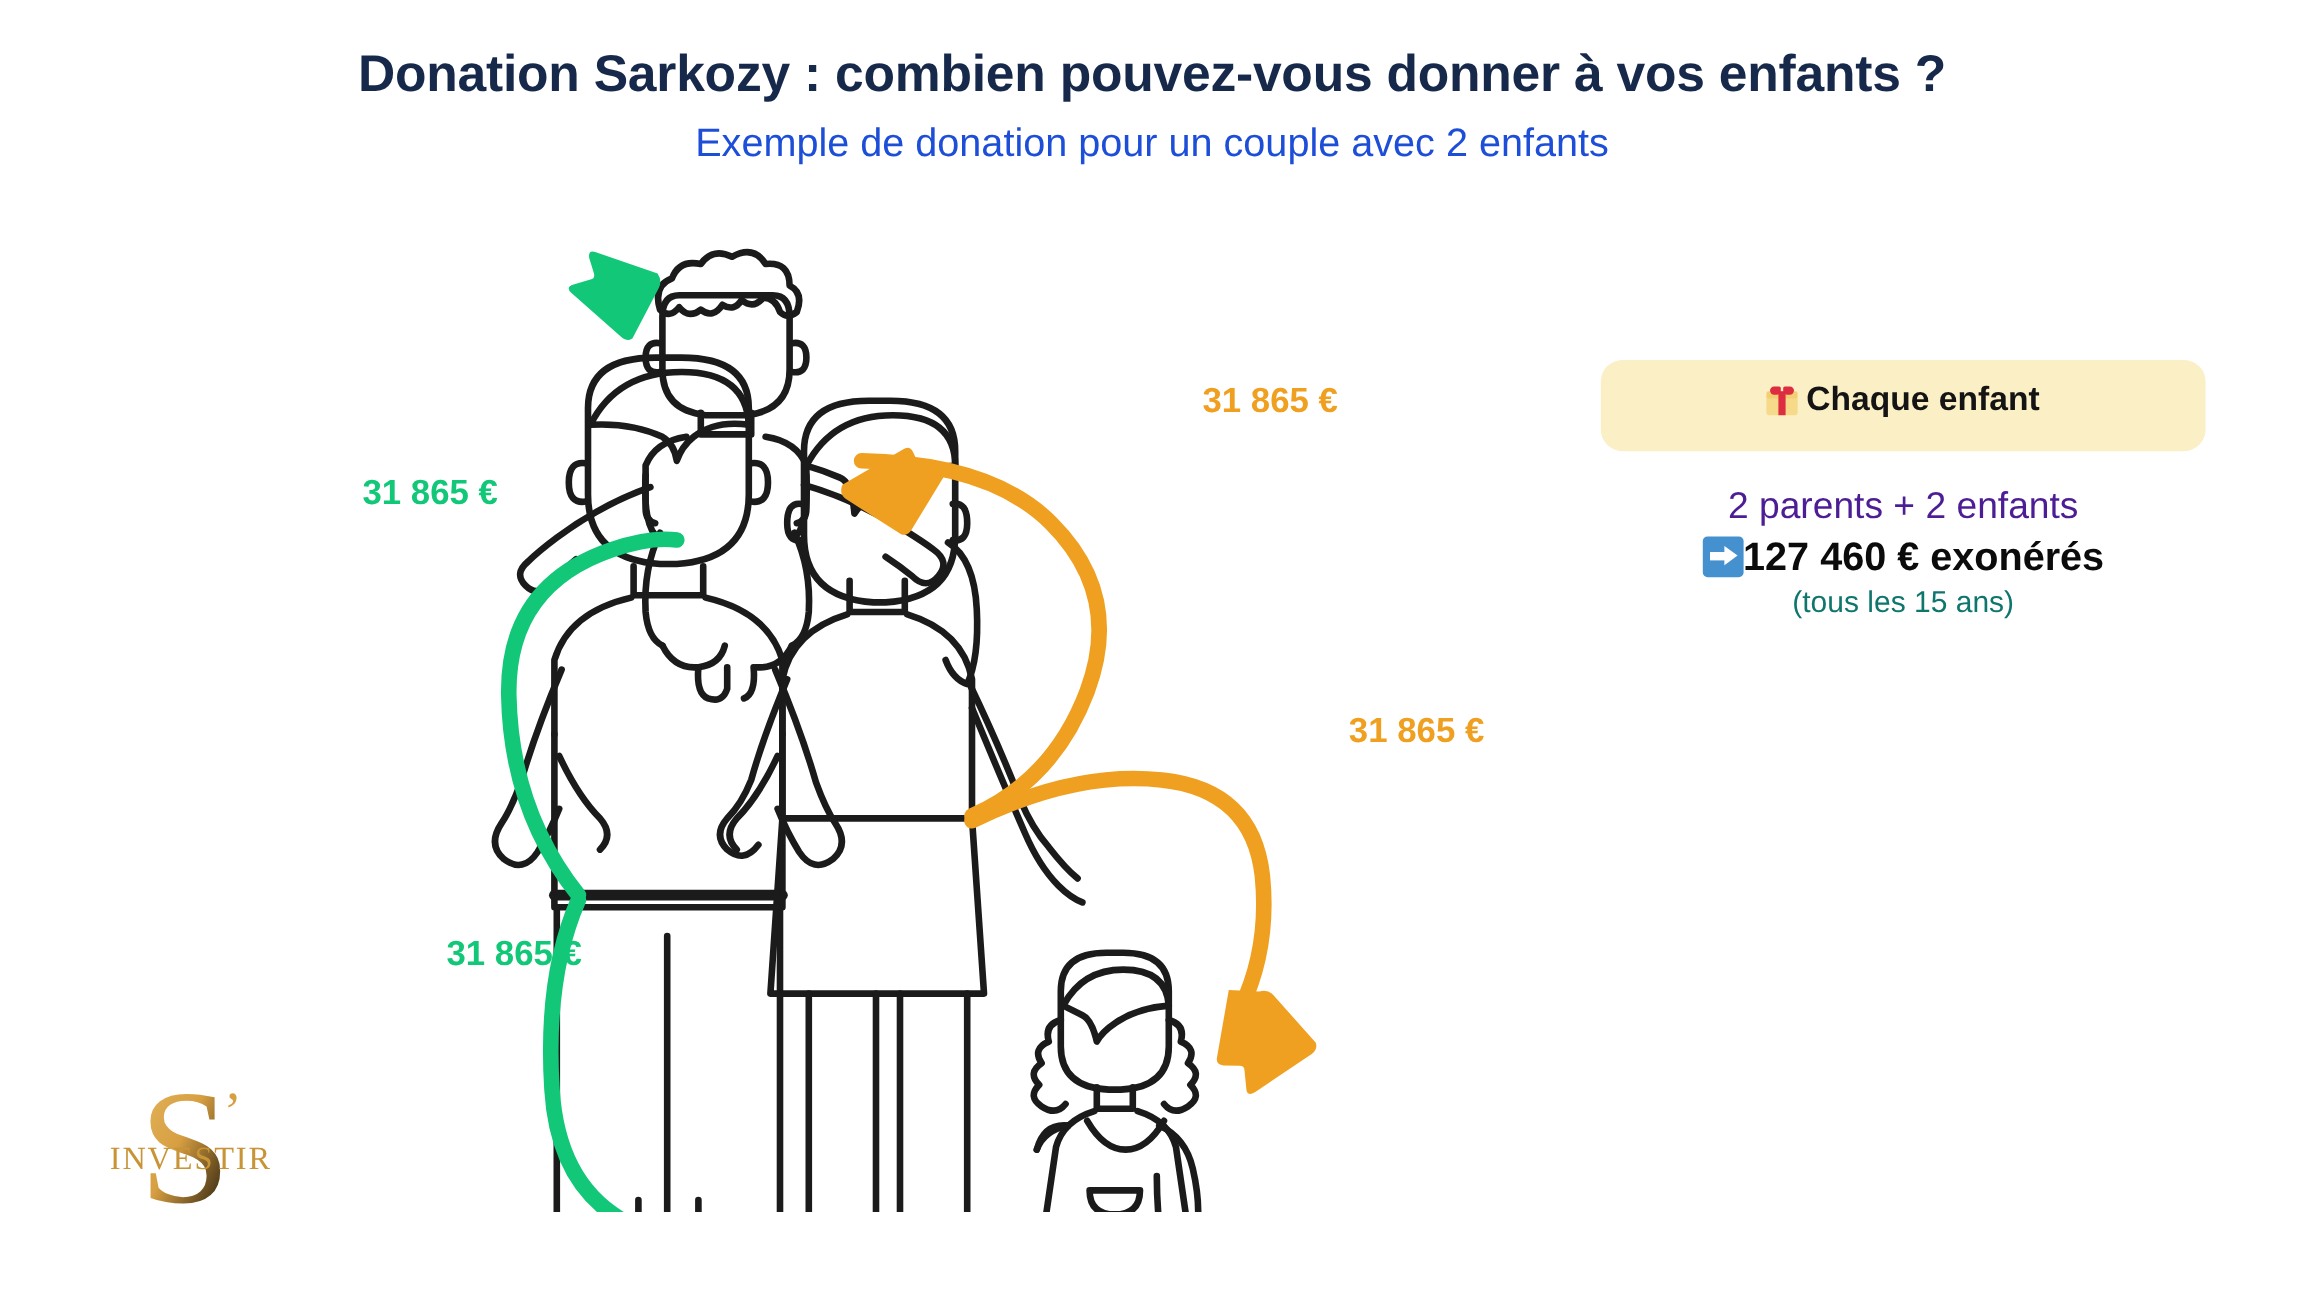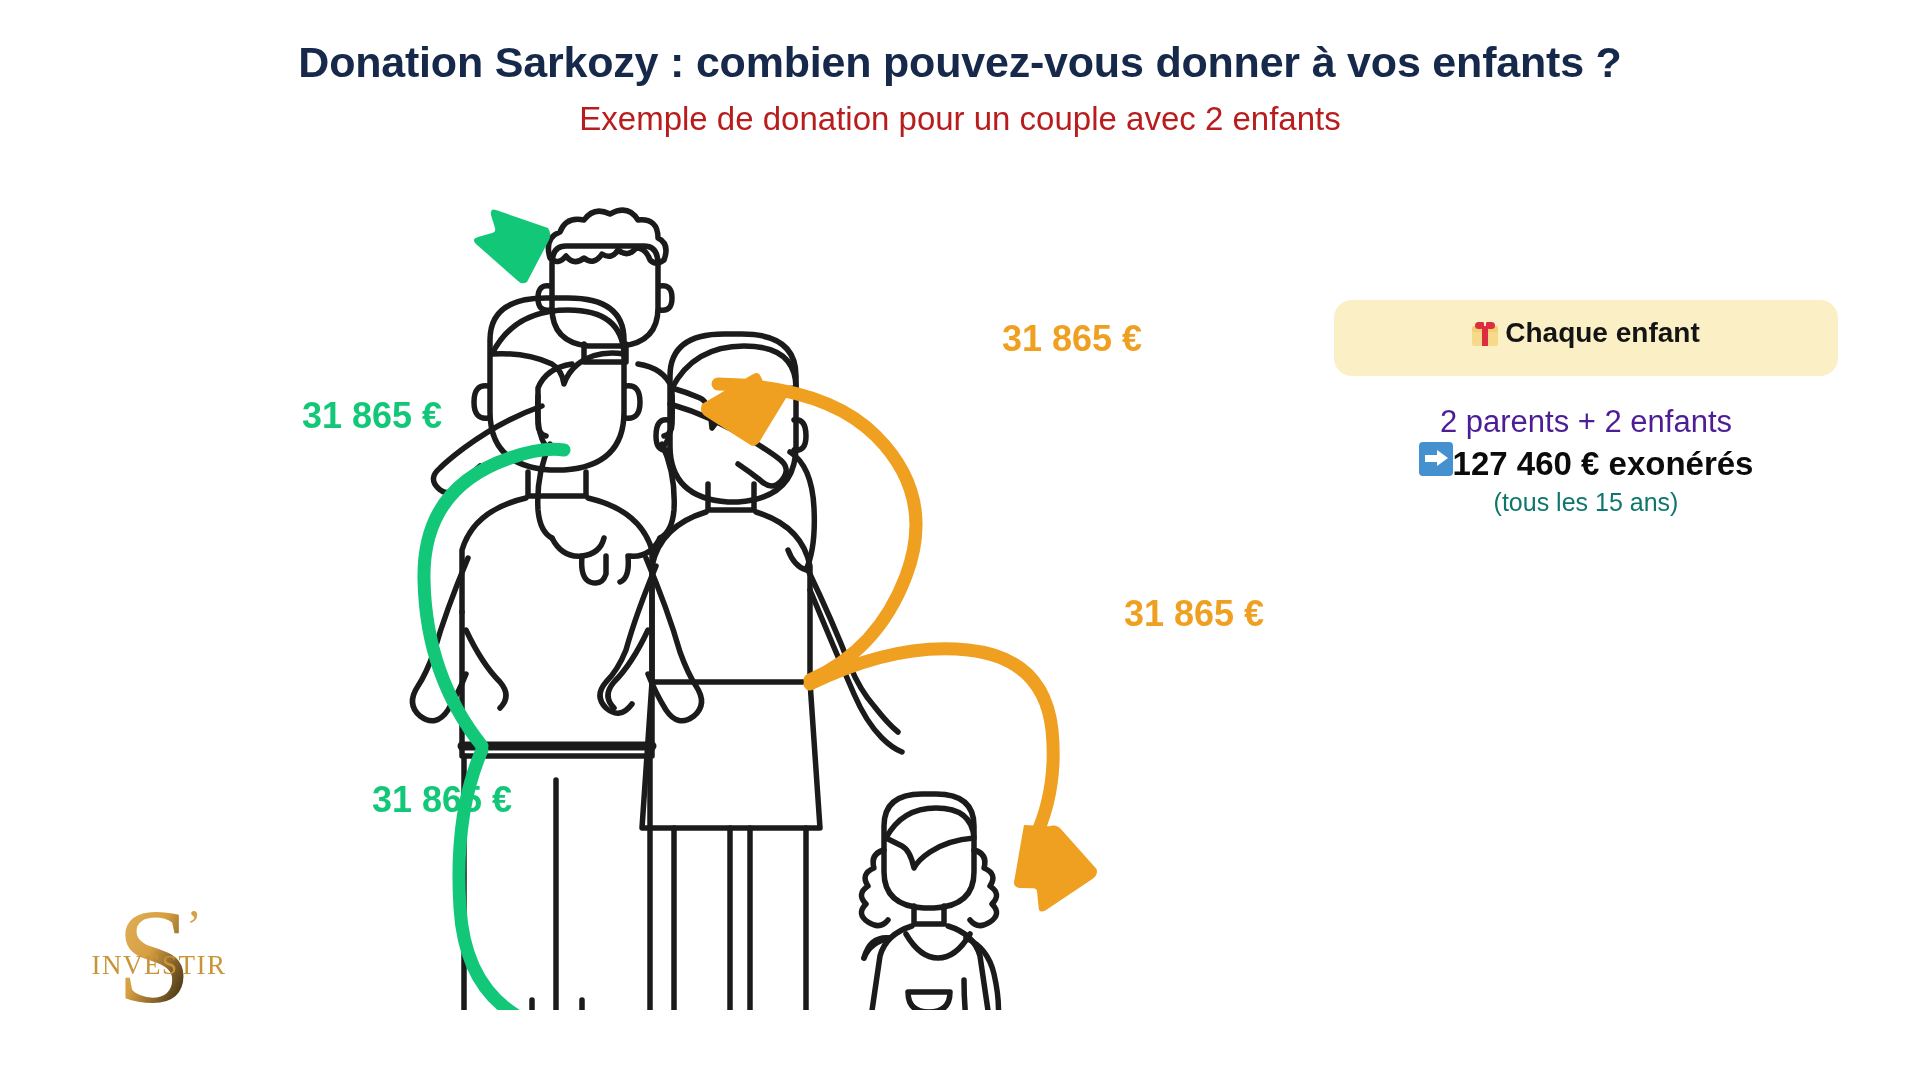--- a/index.html
+++ b/index.html
@@ -27,37 +27,37 @@
     color: #152murkyplaceholder;
     color: #16294b;
     letter-spacing: -0.2px;
     line-height: 1.15;
     white-space: nowrap;
   }
   #subtitle {
     margin-top: 12px;
     font-size: 33px;
     font-weight: 400;
-    color: #b91c1c;
+    color: #1d4ed8;
     line-height: 1.2;
     white-space: nowrap;
   }
 
   
   #stage {
     position: absolute;
     left: 250px; top: 190px;
     width: 1060px; height: 820px;
   }
   #stage svg { display: block; width: 1060px; height: 820px; }
 
   
   .amount {
     position: absolute;
-    font-size: 36px;
+    font-size: 29px;
     font-weight: 700;
     white-space: nowrap;
   }
   .amount.green { color: #12c878; }
   .amount.orange { color: #f0a020; }
 
   #amt-green-top   { left: 302px; top: 395px; }
   #amt-green-bot   { left: 372px; top: 779px; }
   #amt-orange-top  { left: 1002px; top: 318px; }
   #amt-orange-bot  { left: 1124px; top: 593px; }
@@ -147,20 +147,21 @@
     line-height: 1.3;
     white-space: nowrap;
   }
   .sum-line2 {
     font-size: 33px;
     font-weight: 700;
     color: #0b0b0b;
     line-height: 1.34;
     white-space: nowrap;
     display: flex;
+    align-items: center;
     justify-content: center;
   }
   .sum-line3 {
     font-size: 25px;
     font-weight: 400;
     color: #0f766e;
     line-height: 1.3;
     white-space: nowrap;
   }
   .arrow-glyph {

